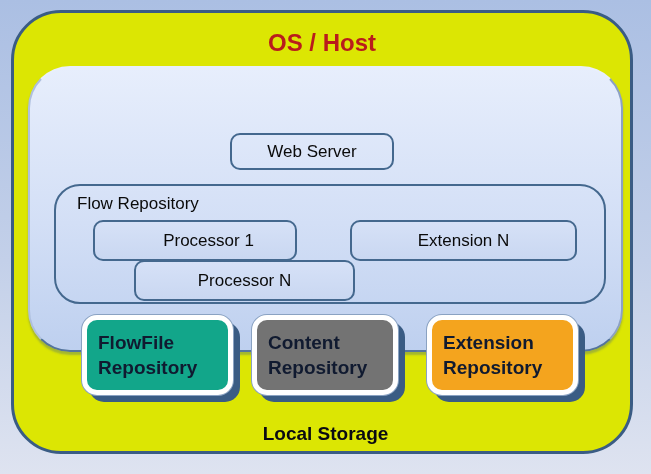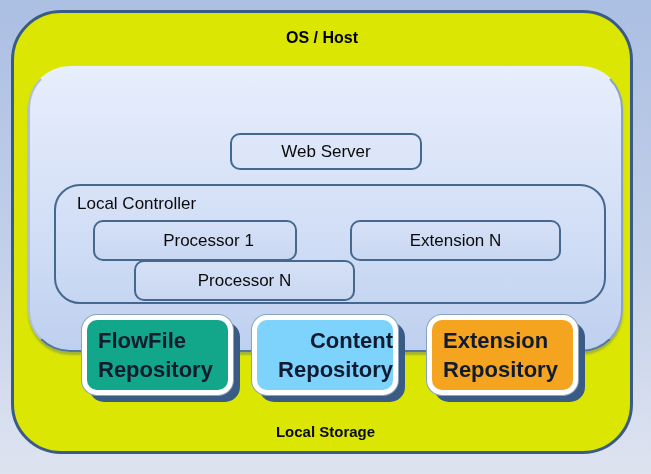--- a/index.html
+++ b/index.html
@@ -14,21 +14,21 @@
   
   .os-host{
     position:absolute;left:11px;top:10px;width:622px;height:444px;
     background:#dce603;
     border:3px solid #3a5c84;
     border-radius:50px;
     box-sizing:border-box;
   }
   .os-host-label{
     position:absolute;left:0;top:16px;width:100%;
-    text-align:center;font-size:16px;font-weight:bold;color:#000000;
+    text-align:center;font-size:24px;font-weight:bold;color:#b91c1c;
   }
 
   
   .jvm{
     position:absolute;left:28px;top:66px;width:595px;height:286px;
     background:linear-gradient(180deg,#e7eefc 0%,#d3dff6 55%,#bed0ef 100%);
     border:2px solid #aebfde;
     border-top-color:#e9effb;
     border-bottom-color:#54749c;
     border-right-color:#8ca1c4;
@@ -41,84 +41,84 @@
     text-align:center;font-size:19px;color:#0a0a0a;
   }
 
   
   .bluebox{
     position:absolute;box-sizing:border-box;
     border:2px solid #44688e;border-radius:10px;
     display:flex;align-items:center;justify-content:center;
     font-size:17px;color:#0a0a0a;
   }
-  .web-server{left:200px;top:65px;width:192px;height:37px;background:transparent;}
+  .web-server{left:200px;top:65px;width:164px;height:37px;background:transparent;}
 
   .flow-controller{
     position:absolute;left:24px;top:116px;width:552px;height:120px;
     border:2px solid #44688e;border-radius:26px;box-sizing:border-box;
     background:transparent;
   }
   .fc-label{
     position:absolute;left:21px;top:8px;font-size:17px;color:#0a0a0a;
   }
   .inner-fill{background:linear-gradient(180deg,#d6e1f7 0%,#c9d7f1 100%);}
   .processor-1{left:37px;top:34px;width:204px;height:41px;z-index:1;padding-left:27px;}
-  .extension-n{left:294px;top:34px;width:211px;height:41px;z-index:1;}
+  .extension-n{left:294px;top:34px;width:227px;height:41px;z-index:1;}
   .processor-n{left:78px;top:74px;width:221px;height:41px;z-index:2;}
 
   
   .repo{
     position:absolute;top:315px;height:80px;box-sizing:border-box;
     border:5px solid #ffffff;border-radius:15px;
     box-shadow:0 0 0 1px #8aa2c2,7px 7px 0 0 #3a5c84;
     display:flex;flex-direction:column;justify-content:center;
     padding-left:11px;z-index:5;
-    font-size:22px;font-weight:bold;color:#101a30;line-height:1.32;
+    font-size:19px;font-weight:bold;color:#101a30;line-height:1.32;
   }
   .repo-flowfile{left:82px;width:151px;}
   .repo-content{left:252px;width:146px;}
   .repo-provenance{left:427px;width:151px;}
 
   .local-storage-label{
     position:absolute;left:0;top:423px;width:100%;
-    text-align:center;font-size:15px;font-weight:bold;color:#0a0a12;
+    text-align:center;font-size:19px;font-weight:bold;color:#0a0a12;
     z-index:6;
   }
 </style>
 </head>
 <body>
 
 <div class="stage">
 
   <div class="os-host">
     <div class="os-host-label">OS / Host</div>
   </div>
 
   <div class="jvm">
 
     <div class="bluebox web-server">Web Server</div>
 
     <div class="flow-controller">
-      <div class="fc-label">Local Controller</div>
+      <div class="fc-label">Flow Repository</div>
 
       <div class="bluebox inner-fill processor-1">Processor 1</div>
 
       <div class="bluebox inner-fill extension-n">Extension N</div>
 
       <div class="bluebox inner-fill processor-n">Processor N</div>
     </div>
   </div>
 
   <div class="repo repo-flowfile" style="background: rgb(18, 166, 138);">
     <span>FlowFile</span>
     <span>Repository</span>
   </div>
 
-  <div class="repo repo-content" style="background: #7dd3fc; text-align: right;">
+  <div class="repo repo-content" style="background: #737373;">
     <span>Content</span>
     <span>Repository</span>
   </div>
 
   <div class="repo repo-provenance" style="background: rgb(244, 164, 30);">
     <span>Extension</span>
     <span>Repository</span>
   </div>
 
   <div class="local-storage-label">Local Storage</div>

